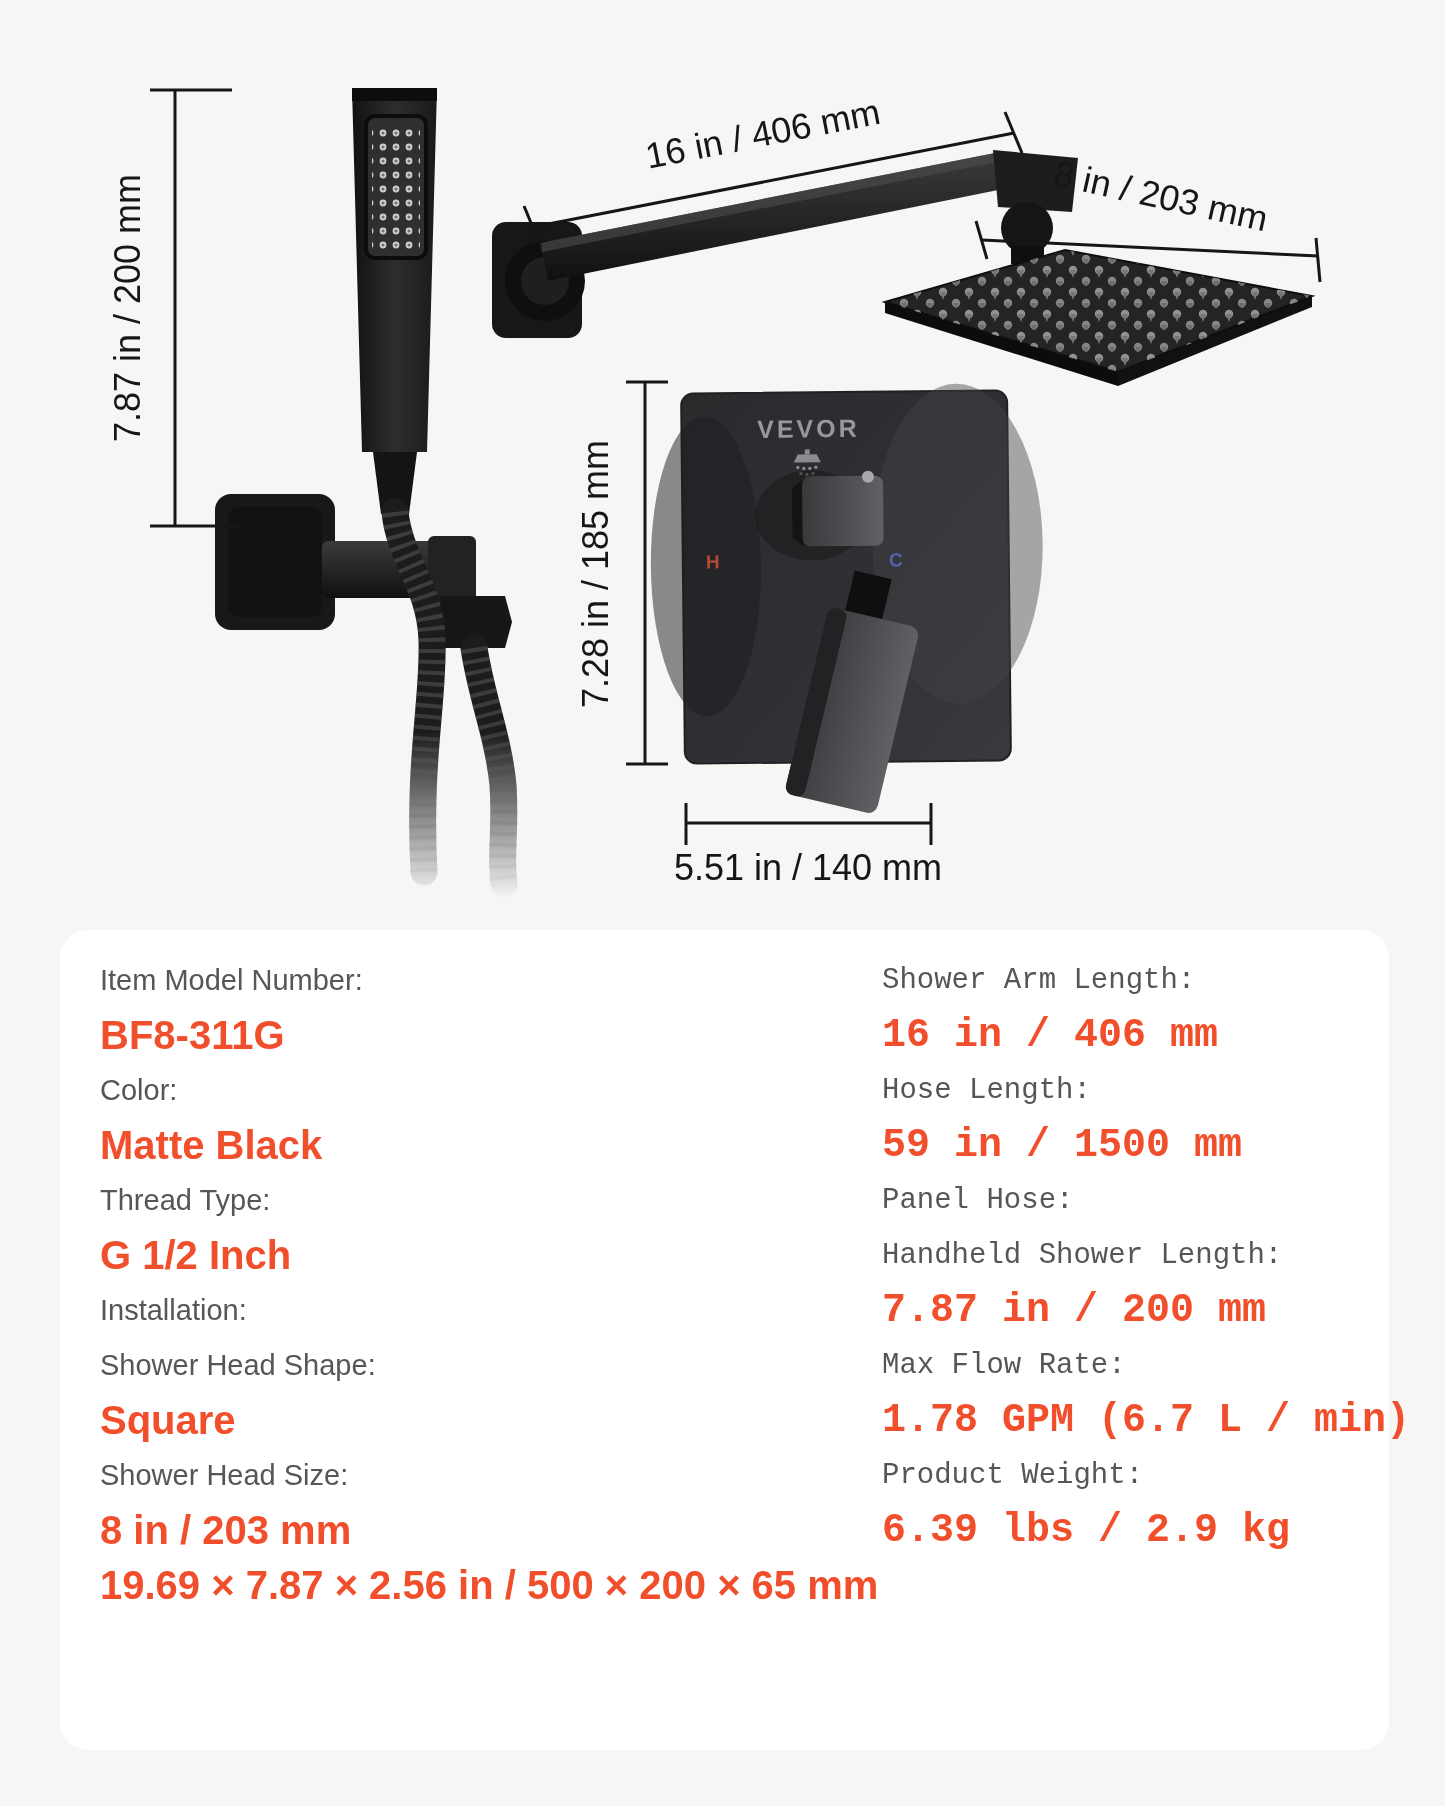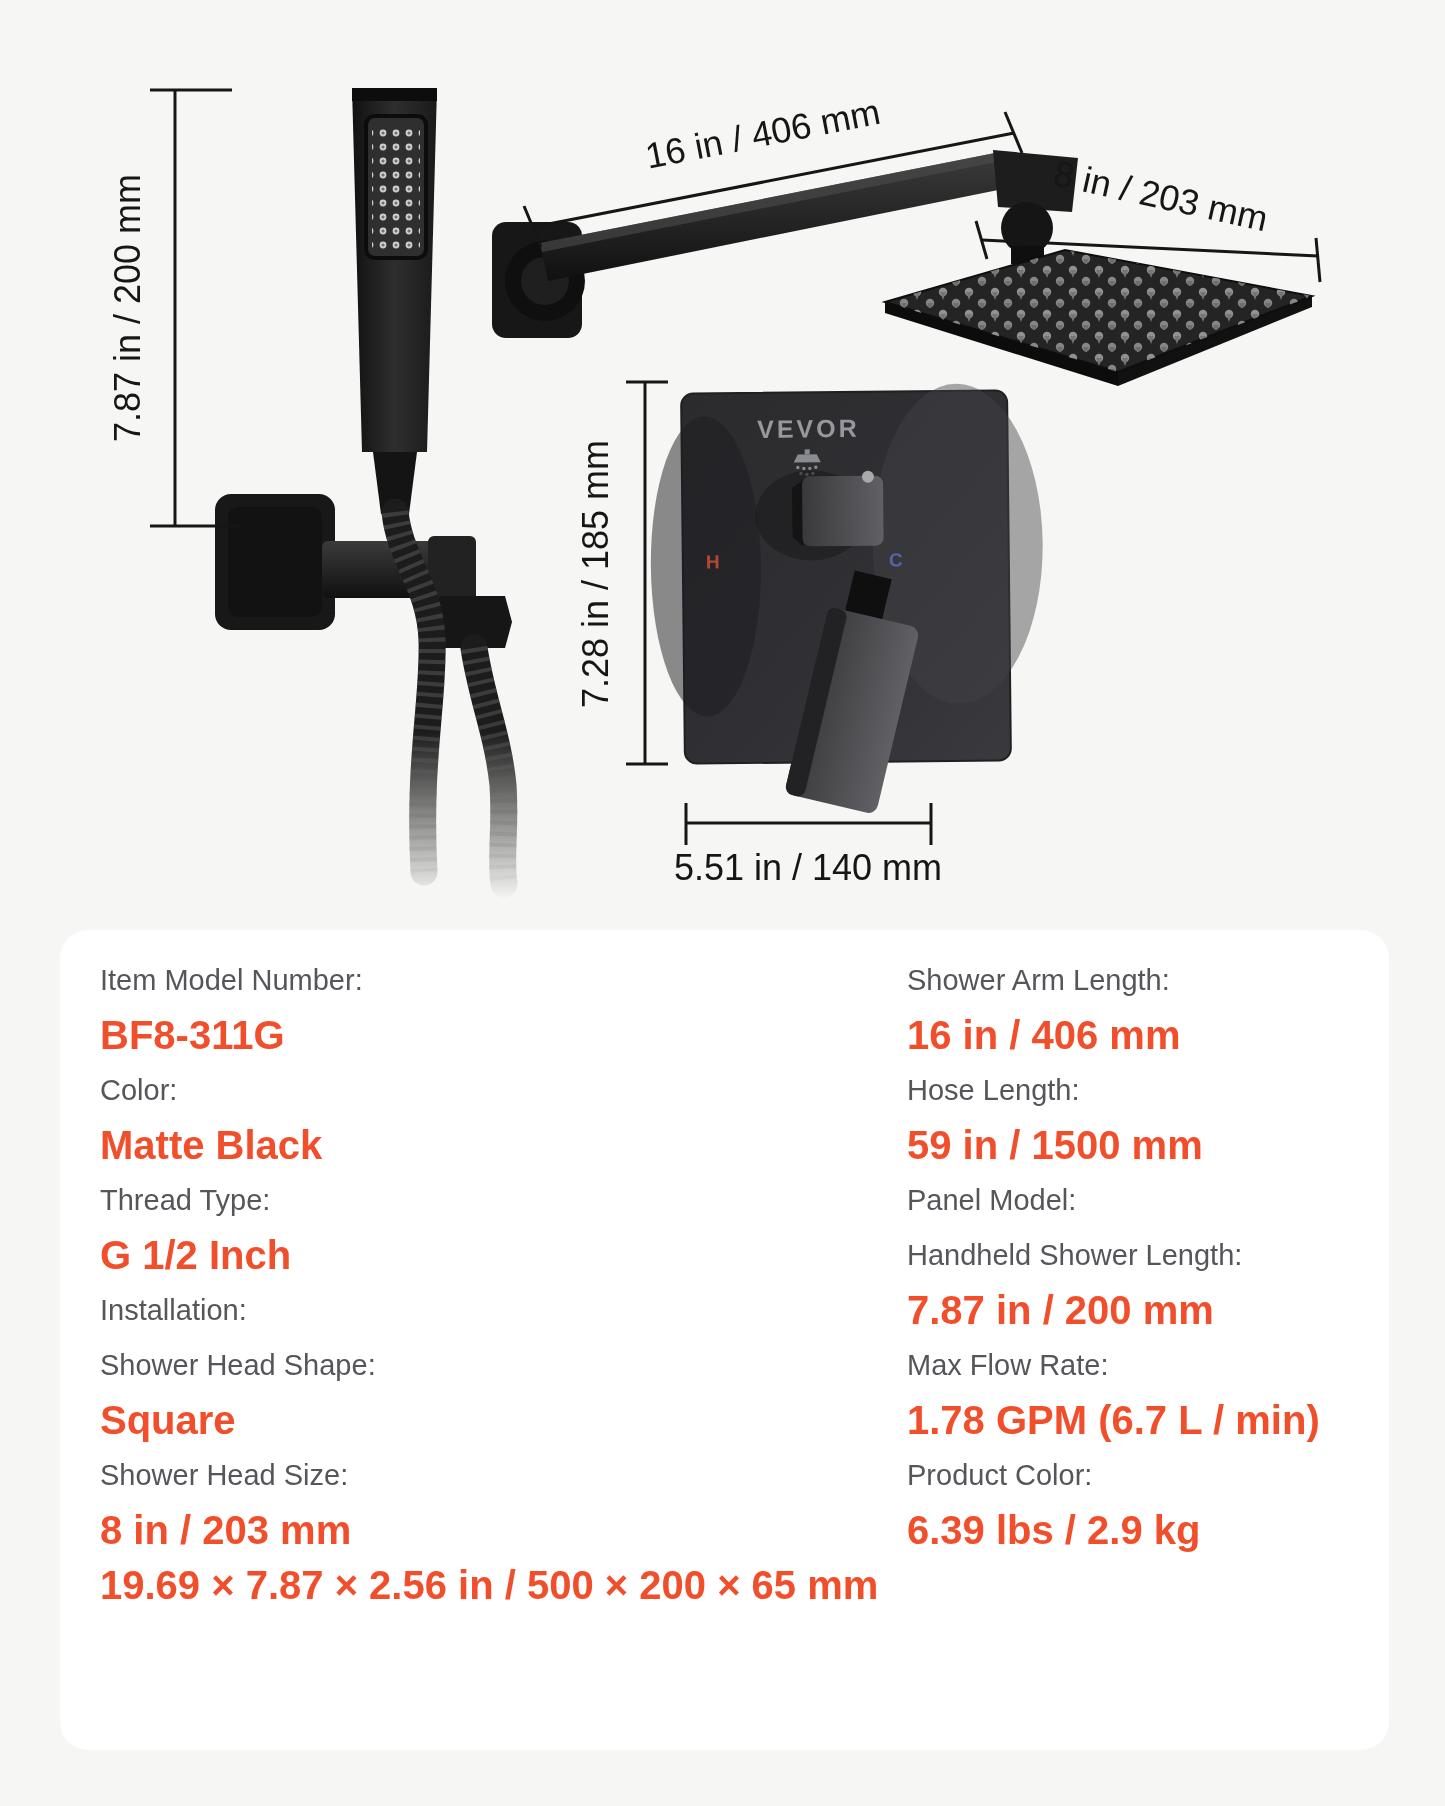--- a/index.html
+++ b/index.html
@@ -9,21 +9,21 @@
     font-family:"Liberation Sans", sans-serif;
   }
   .stage{position:absolute;left:0;top:0;width:1445px;height:930px;}
   .dim-text{font-size:36px;fill:#161616;}
   .spec-card{
     position:absolute;left:60px;top:930px;width:1329px;height:820px;
     background:#ffffff;border-radius:28px;
   }
   .spec-col{position:absolute;top:23px;}
   .spec-col.left{left:40px;width:680px;}
-  .spec-col.right{left:847px;width:480px;}
+  .spec-col.right{left:822px;width:480px;font-family:Liberation Mono, monospace;}
   .spec-label{height:55px;line-height:55px;font-size:29px;color:#55565a;white-space:nowrap;}
   .spec-value{height:55px;line-height:55px;font-size:40px;font-weight:bold;color:#f14e2c;white-space:nowrap;}
 </style>
 </head>
 <body>
 
 <div class="stage">
 <svg width="1445" height="930" viewBox="0 0 1445 930" xmlns="http://www.w3.org/2000/svg">
   <defs>
     <linearGradient id="gMetal" x1="0" y1="0" x2="1" y2="0">
@@ -197,28 +197,28 @@
   <div class="spec-col right">
     <div>
       <div class="spec-label">Shower Arm Length:</div>
       <div class="spec-value">16 in / 406 mm</div>
     </div>
     <div>
       <div class="spec-label">Hose Length:</div>
       <div class="spec-value">59 in / 1500 mm</div>
     </div>
     <div>
-      <div class="spec-label">Panel Model:</div>
+      <div class="spec-label">Panel Hose:</div>
     </div>
     <div>
       <div class="spec-label">Handheld Shower Length:</div>
       <div class="spec-value">7.87 in / 200 mm</div>
     </div>
     <div>
       <div class="spec-label">Max Flow Rate:</div>
       <div class="spec-value">1.78 GPM (6.7 L / min)</div>
     </div>
     <div>
-      <div class="spec-label">Product Color:</div>
+      <div class="spec-label">Product Weight:</div>
       <div class="spec-value">6.39 lbs / 2.9 kg</div>
     </div>
   </div>
 </div>
 
 </body></html>

